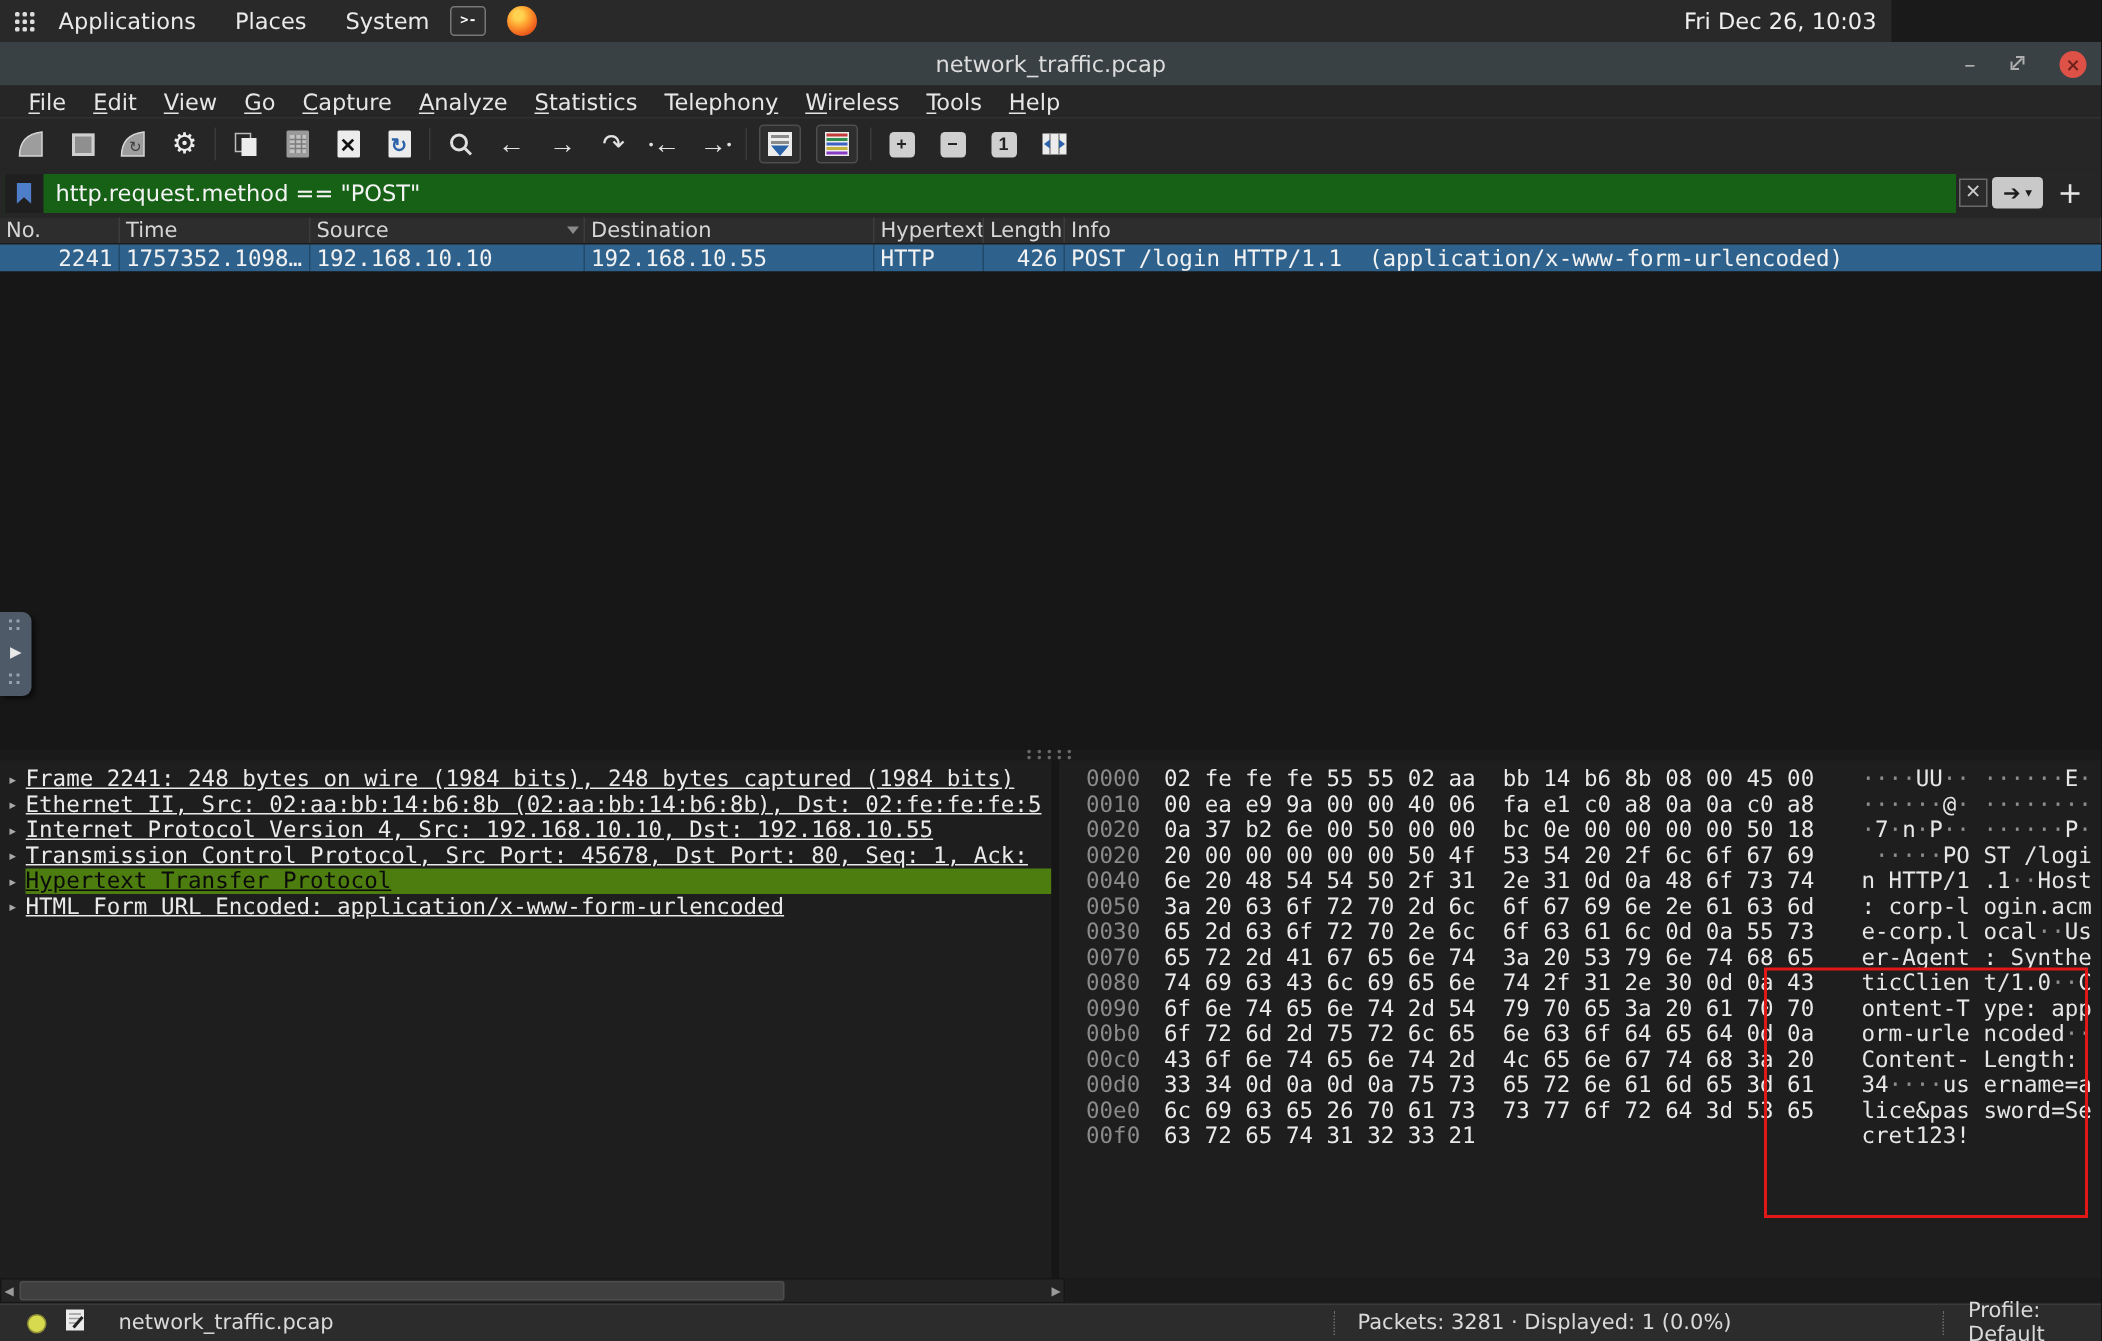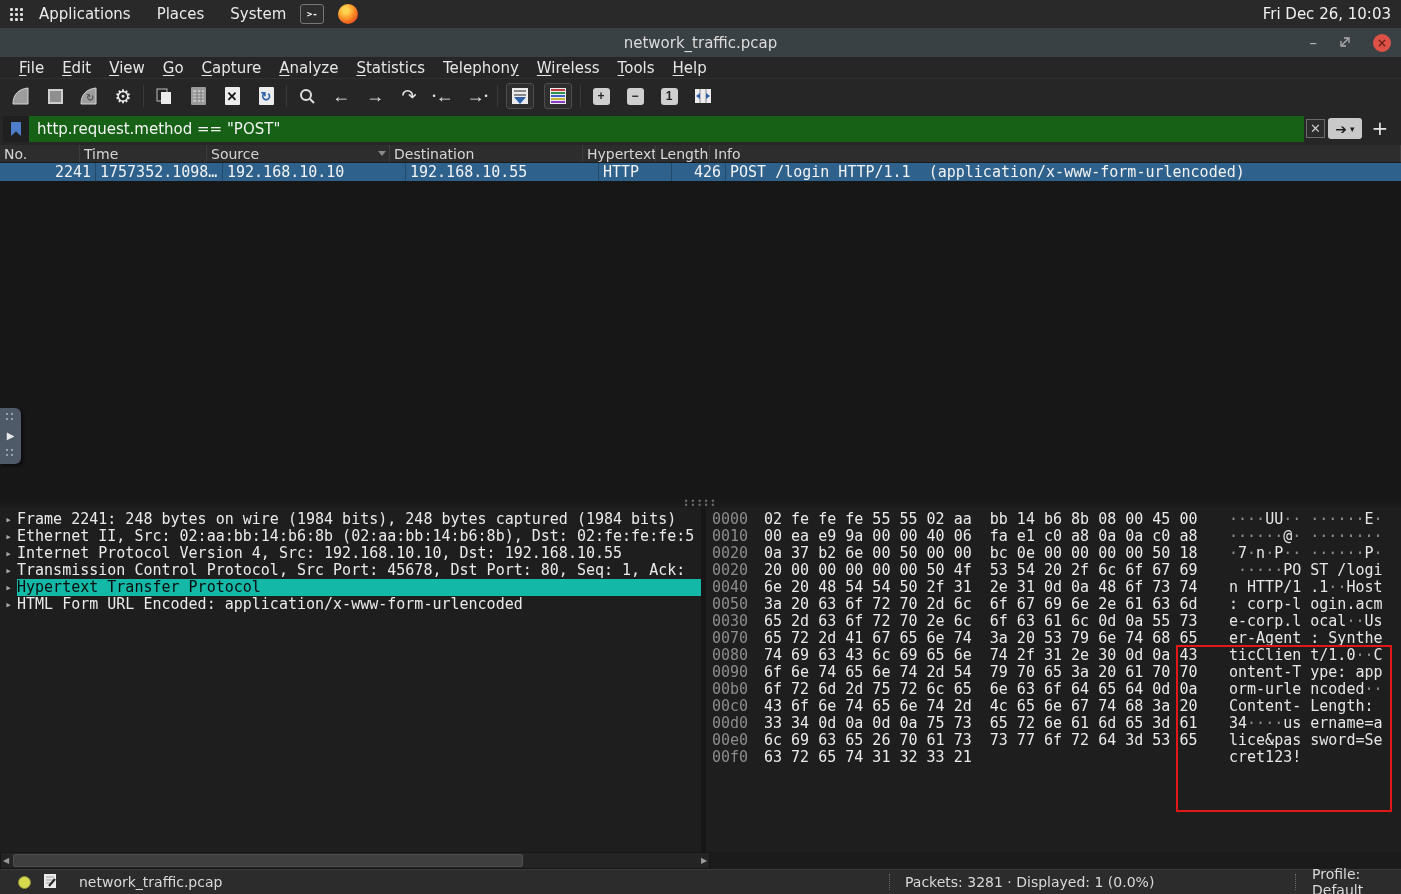--- a/index.html
+++ b/index.html
@@ -2,21 +2,21 @@
 <html><head>
 <meta charset="utf-8">
 <style>
   * { margin:0; padding:0; box-sizing:border-box; }
   html,body { background:#111; }
   .screen { position:relative; width:1401px; height:894px; background:#1a1a1a; overflow:hidden;
             font-family:"DejaVu Sans","Liberation Sans",sans-serif; color:#e0e0e0; }
   .mono { font-family:"DejaVu Sans Mono","Liberation Mono",monospace; }
 
   
-  .desktop-bar { position:absolute; left:0; top:0; width:1401px; height:28px; background:#292929;
+  .desktop-bar { position:absolute; left:0; top:0; width:1261px; height:28px; background:#292929;
                  display:flex; align-items:center; gap:14px; padding:0 10px; font-size:15px; color:#eaeaea; }
   .grid-icon { width:13px; height:13px; margin-right:2px; position:relative; }
   .grid-icon i { position:absolute; width:3px; height:3px; background:#ddd; border-radius:1px; }
   .dmenu { cursor:default; }
   .term-icon { width:24px; height:20px; background:#2e2e2e; border:1px solid #777; border-radius:3px;
                color:#fff; font-size:9px; font-weight:bold; display:flex; align-items:center; justify-content:center;
                font-family:"DejaVu Sans Mono",monospace; }
   .ff-icon { width:20px; height:20px; border-radius:50%;
              background:radial-gradient(circle at 38% 32%, #ffd34f 0 16%, #ff9a2e 42%, #ec5f1d 70%, #c93c10 100%); }
   .clock { margin-left:auto; font-size:15px; color:#f0f0f0; }
@@ -92,27 +92,27 @@
 
   
   .hsplit { position:absolute; left:0; top:500px; width:1401px; height:7px; background:#1a1a1a;
             display:flex; align-items:center; justify-content:center; }
   .split-dots { color:#6a6a6a; font-size:8px; letter-spacing:2px; line-height:4px; }
 
   
   .details-pane { position:absolute; left:0; top:507px; width:701px; height:345px; background:#1e1e1e; overflow:hidden; }
   .drow { display:flex; height:17px; line-height:17px; font-size:15px; color:#eaeaea; white-space:pre; }
   .dtri { width:17px; text-align:center; color:#a9a9a9; font-size:11px; flex:none; }
-  .dtxt { flex:1; overflow:hidden; }
-  .dtxt.sel { background:#14b8a6; color:#0b0b0b; }
+  .dtxt { flex:1; overflow:hidden;text-decoration:underline; }
+  .dtxt.sel { background:#4d7c0f; color:#0b0b0b; }
   .vsplit { position:absolute; left:701px; top:507px; width:5px; height:345px; background:#161616; }
   .hex-pane { position:absolute; left:706px; top:507px; width:695px; height:345px; background:#1e1e1e;
               overflow:hidden; padding-top:4px; }
   .hxrow { display:flex; height:17px; line-height:17px; font-size:15px; white-space:pre; }
-  .hxoff { width:40px; margin-left:6px; color:#8c8c8c; flex:none; }
+  .hxoff { width:40px; margin-left:18px; color:#8c8c8c; flex:none; }
   .hxhex { width:440px; margin-left:12px; color:#eaeaea; flex:none; }
   .hxascii { margin-left:25px; color:#e6e6e6; }
   .hxascii .dim { color:#8f8f8f; }
   .anno-box { position:absolute; left:1176px; top:645px; width:216px; height:167px; border:2px solid #e21717;
               pointer-events:none; }
 
   
   .hscroll { position:absolute; left:0; top:852px; width:710px; height:17px; background:#242424;
              border:1px solid #161616; display:flex; align-items:center; }
   .sb-arrow { width:10px; height:15px; color:#9a9a9a; font-size:8px; display:flex; align-items:center;
@@ -325,21 +325,21 @@
   <div class="plist-header mono" id="plist-header">
       <div class="pl-col" style="font-family: &quot;DejaVu Sans&quot;, &quot;Liberation Sans&quot;, sans-serif; width: 80px;">No.</div>
       <div class="pl-col" style="font-family: &quot;DejaVu Sans&quot;, &quot;Liberation Sans&quot;, sans-serif; width: 127px;">Time</div>
       <div class="pl-col" style="font-family: &quot;DejaVu Sans&quot;, &quot;Liberation Sans&quot;, sans-serif; width: 183px;">Source<span class="sort-caret"></span></div>
       <div class="pl-col" style="font-family: &quot;DejaVu Sans&quot;, &quot;Liberation Sans&quot;, sans-serif; width: 193px;">Destination</div>
       <div class="pl-col" style="font-family: &quot;DejaVu Sans&quot;, &quot;Liberation Sans&quot;, sans-serif; width: 73px;">Hypertext</div>
       <div class="pl-col" style="font-family: &quot;DejaVu Sans&quot;, &quot;Liberation Sans&quot;, sans-serif; width: 54px;">Length</div>
       <div class="pl-col" style="font-family: &quot;DejaVu Sans&quot;, &quot;Liberation Sans&quot;, sans-serif; flex: 1 1 0%;">Info</div>
     </div>
   <div class="packet-row mono" id="packet-row">
-      <div class="pr-cell ra" style="width: 96px;">2241</div>
+      <div class="pr-cell ra" style="width: 80px;">2241</div>
       <div class="pr-cell " style="width: 127px;">1757352.1098…</div>
       <div class="pr-cell " style="width: 183px;">192.168.10.10</div>
       <div class="pr-cell " style="width: 193px;">192.168.10.55</div>
       <div class="pr-cell " style="width: 73px;">HTTP</div>
       <div class="pr-cell ra" style="width: 54px;">426</div>
       <div class="pr-cell " style="flex: 1 1 0%; border-right: none;">POST /login HTTP/1.1  (application/x-www-form-urlencoded)</div>
     </div>
   <div class="plist-empty"></div>
 
   <div class="drawer">

